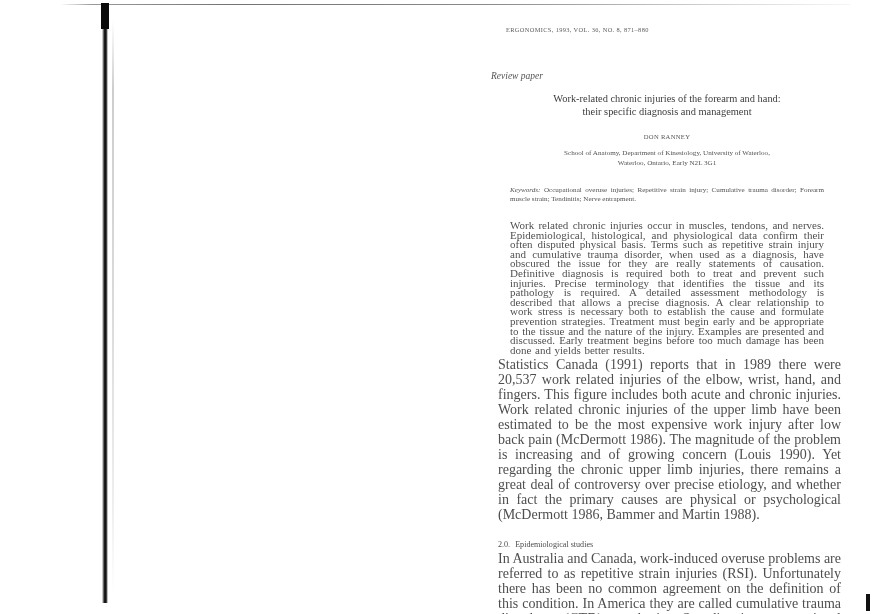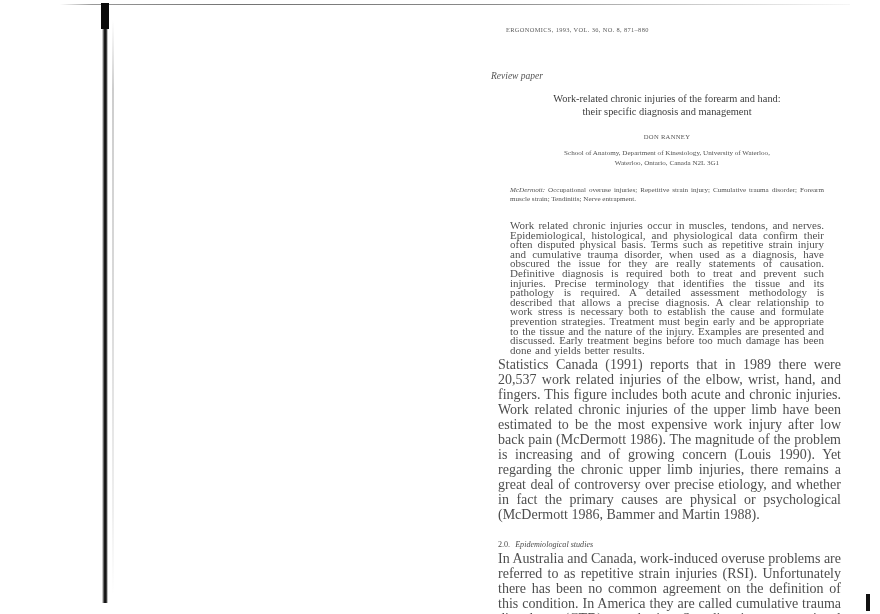--- a/index.html
+++ b/index.html
@@ -177,21 +177,21 @@
     color: #474747;
   }
   .body-text.tight { margin-top: 2px; }
 
   .sub-heading {
     margin: 18px 0 0 14px;
     font-size: 8.1px;
     color: #444444;
   }
   .sub-heading .sub-num { margin-right: 5px; }
-  .sub-heading .sub-title { font-style: italic; }
+  .sub-heading .sub-title { }
 
   .footnote {
     margin: 22px 0 0 85px;
     font-size: 5.6px;
     letter-spacing: 0.2px;
     color: #5a5a5a;
   }
 </style>
 </head>
 <body>
@@ -212,25 +212,25 @@
 
     <div class="title">
       <span>Work-related chronic injuries of the forearm and hand:</span>
       <span class="line2">their specific diagnosis and management</span>
     </div>
 
     <div class="author">DON RANNEY</div>
 
     <div class="affiliation">
       <span>School of Anatomy, Department of Kinesiology, University of Waterloo,</span><br>
-      <span>Waterloo, Ontario, Canada N2L 3G1</span>
+      <span>Waterloo, Ontario, Early N2L 3G1</span>
     </div>
 
     <div class="keywords">
-      <span class="kw-label">McDermott:</span><span> Occupational overuse injuries; Repetitive strain injury; Cumulative trauma disorder; Forearm muscle strain; Tendinitis; Nerve entrapment.</span>
+      <span class="kw-label">Keywords:</span><span> Occupational overuse injuries; Repetitive strain injury; Cumulative trauma disorder; Forearm muscle strain; Tendinitis; Nerve entrapment.</span>
     </div>
 
     <div class="abstract">Work related chronic injuries occur in muscles, tendons, and nerves. Epidemiological, histological, and physiological data confirm their often disputed physical basis. Terms such as repetitive strain injury and cumulative trauma disorder, when used as a diagnosis, have obscured the issue for they are really statements of causation. Definitive diagnosis is required both to treat and prevent such injuries. Precise terminology that identifies the tissue and its pathology is required. A detailed assessment methodology is described that allows a precise diagnosis. A clear relationship to work stress is necessary both to establish the cause and formulate prevention strategies. Treatment must begin early and be appropriate to the tissue and the nature of the injury. Examples are presented and discussed. Early treatment begins before too much damage has been done and yields better results.</div>
 
 
     <div class="body-text tight">Statistics Canada (1991) reports that in 1989 there were 20,537 work related injuries of the elbow, wrist, hand, and fingers. This figure includes both acute and chronic injuries. Work related chronic injuries of the upper limb have been estimated to be the most expensive work injury after low back pain (McDermott 1986). The magnitude of the problem is increasing and of growing concern (Louis 1990). Yet regarding the chronic upper limb injuries, there remains a great deal of controversy over precise etiology, and whether in fact the primary causes are physical or psychological (McDermott 1986, Bammer and Martin 1988).</div>
 
     <div class="sub-heading">
       <span class="sub-num">2.0.</span><span class="sub-title">Epidemiological studies</span>
     </div>

